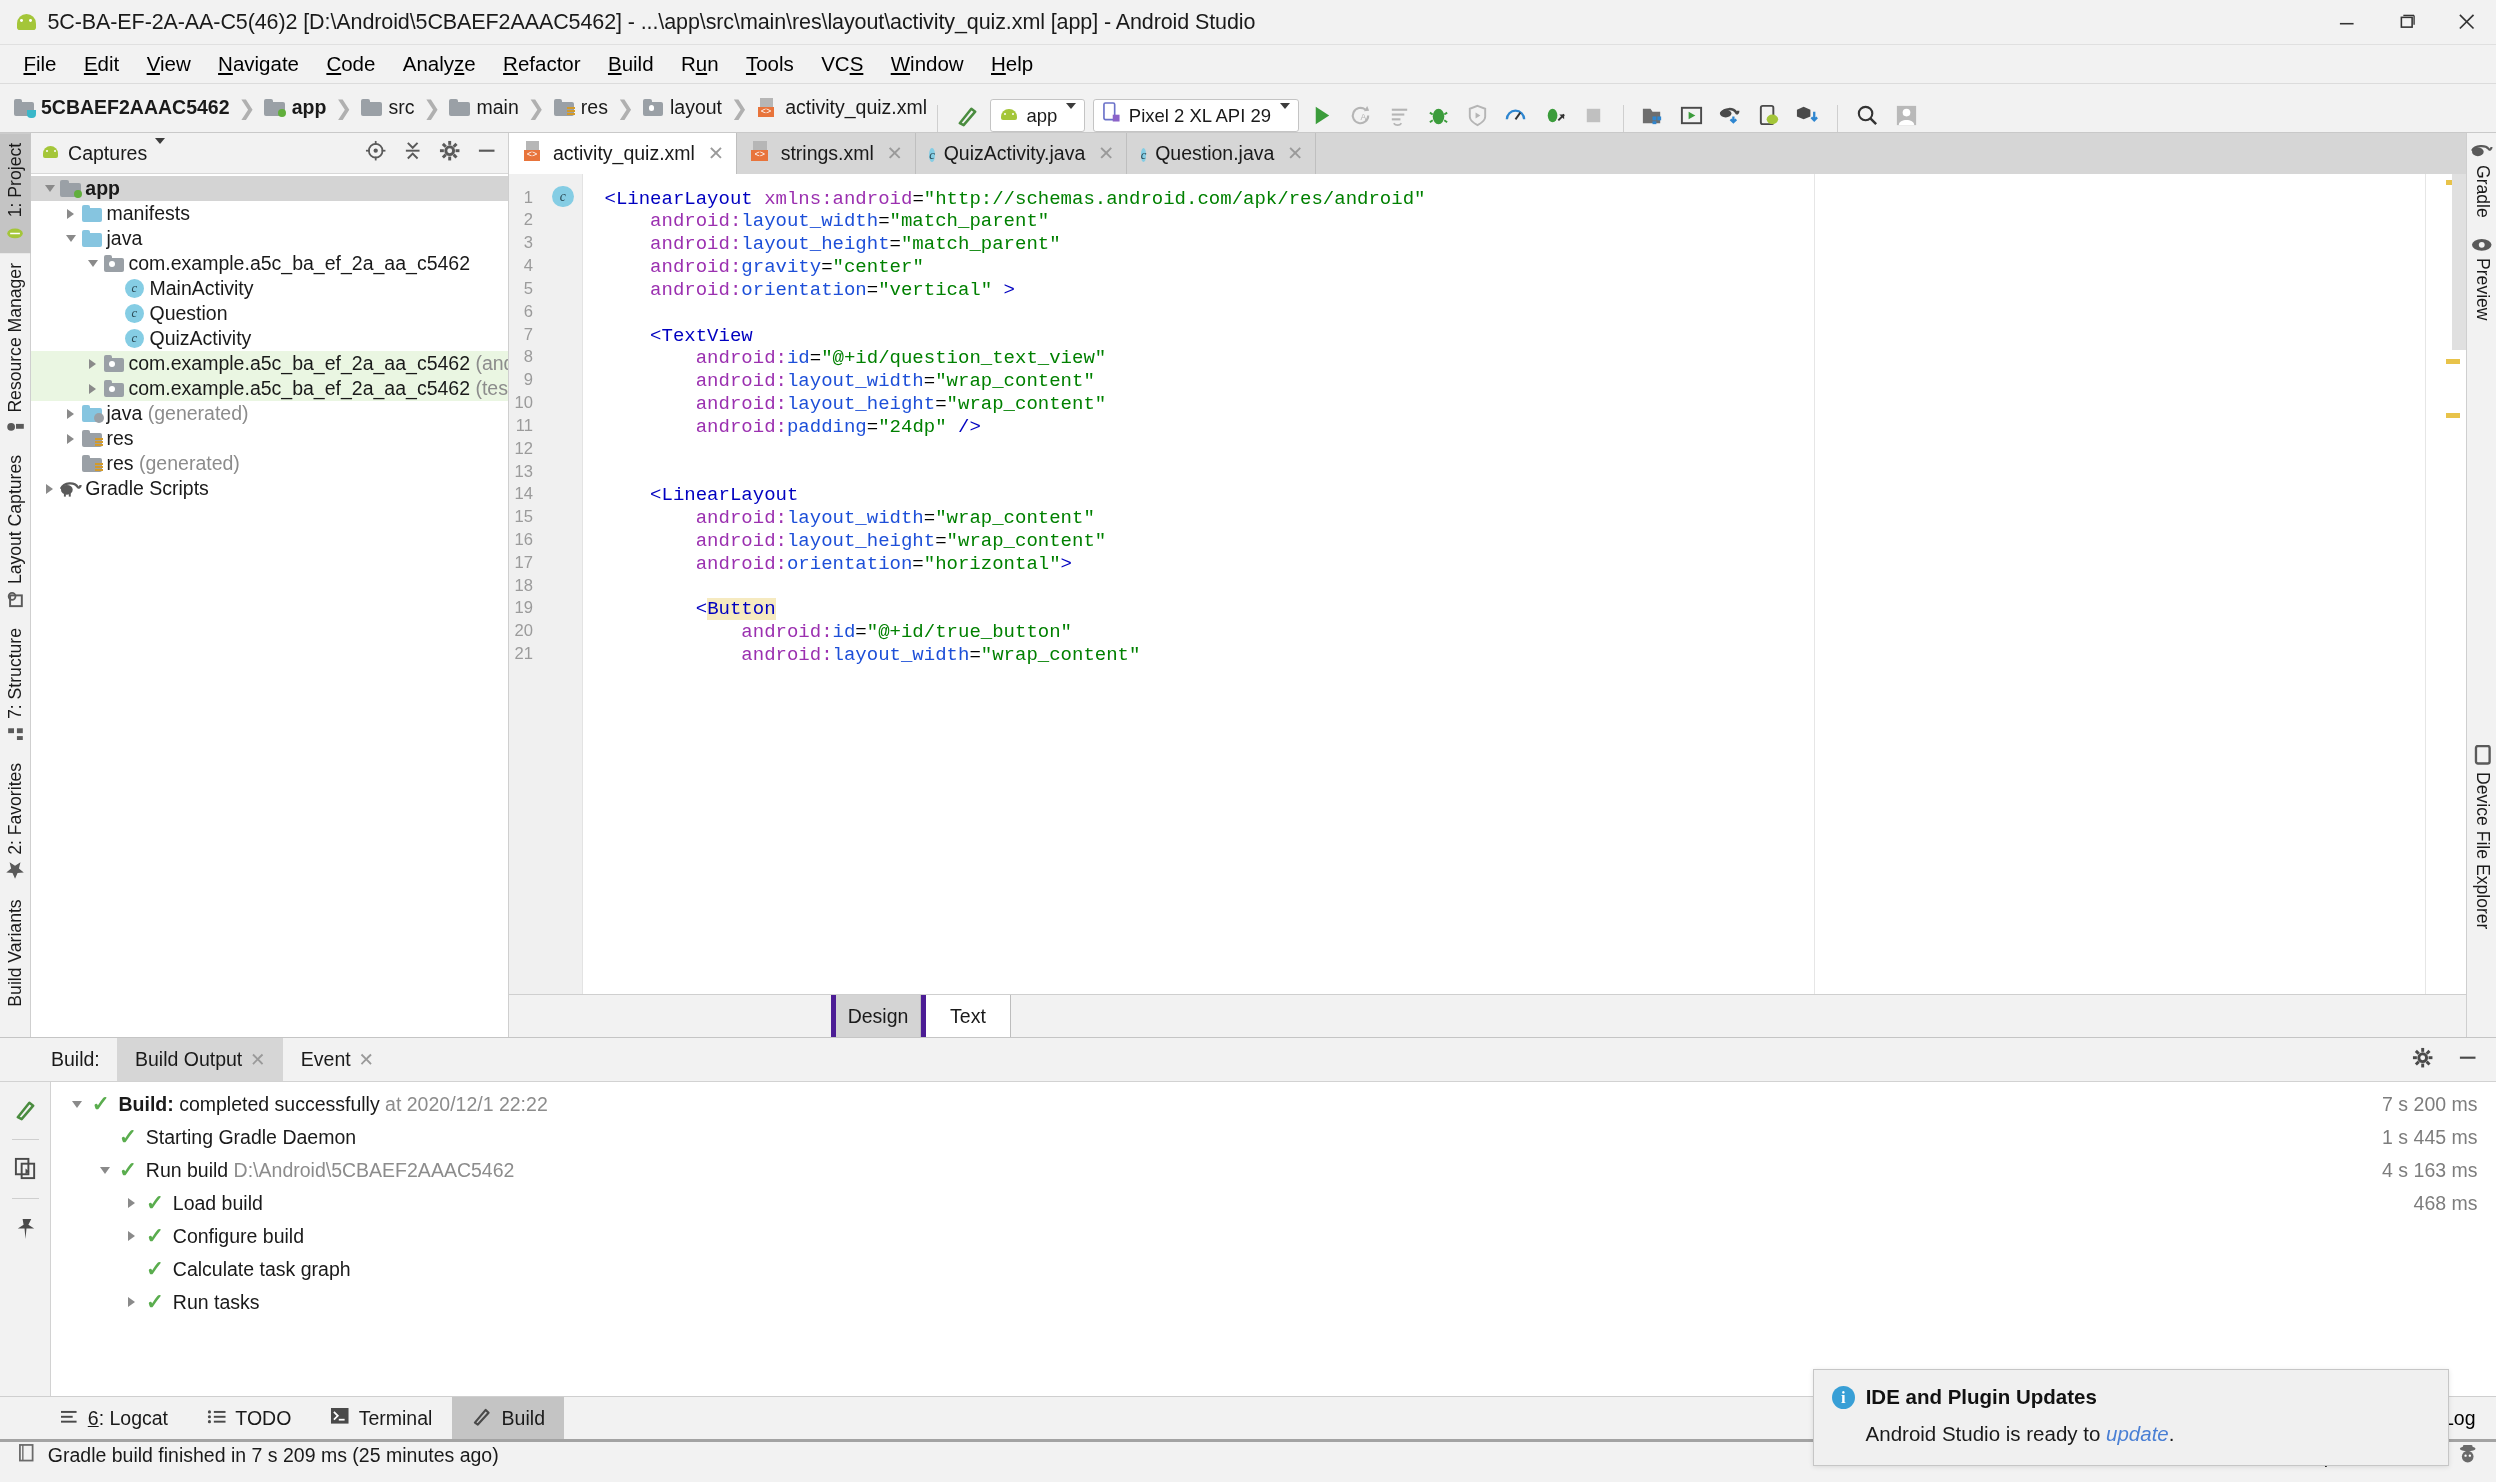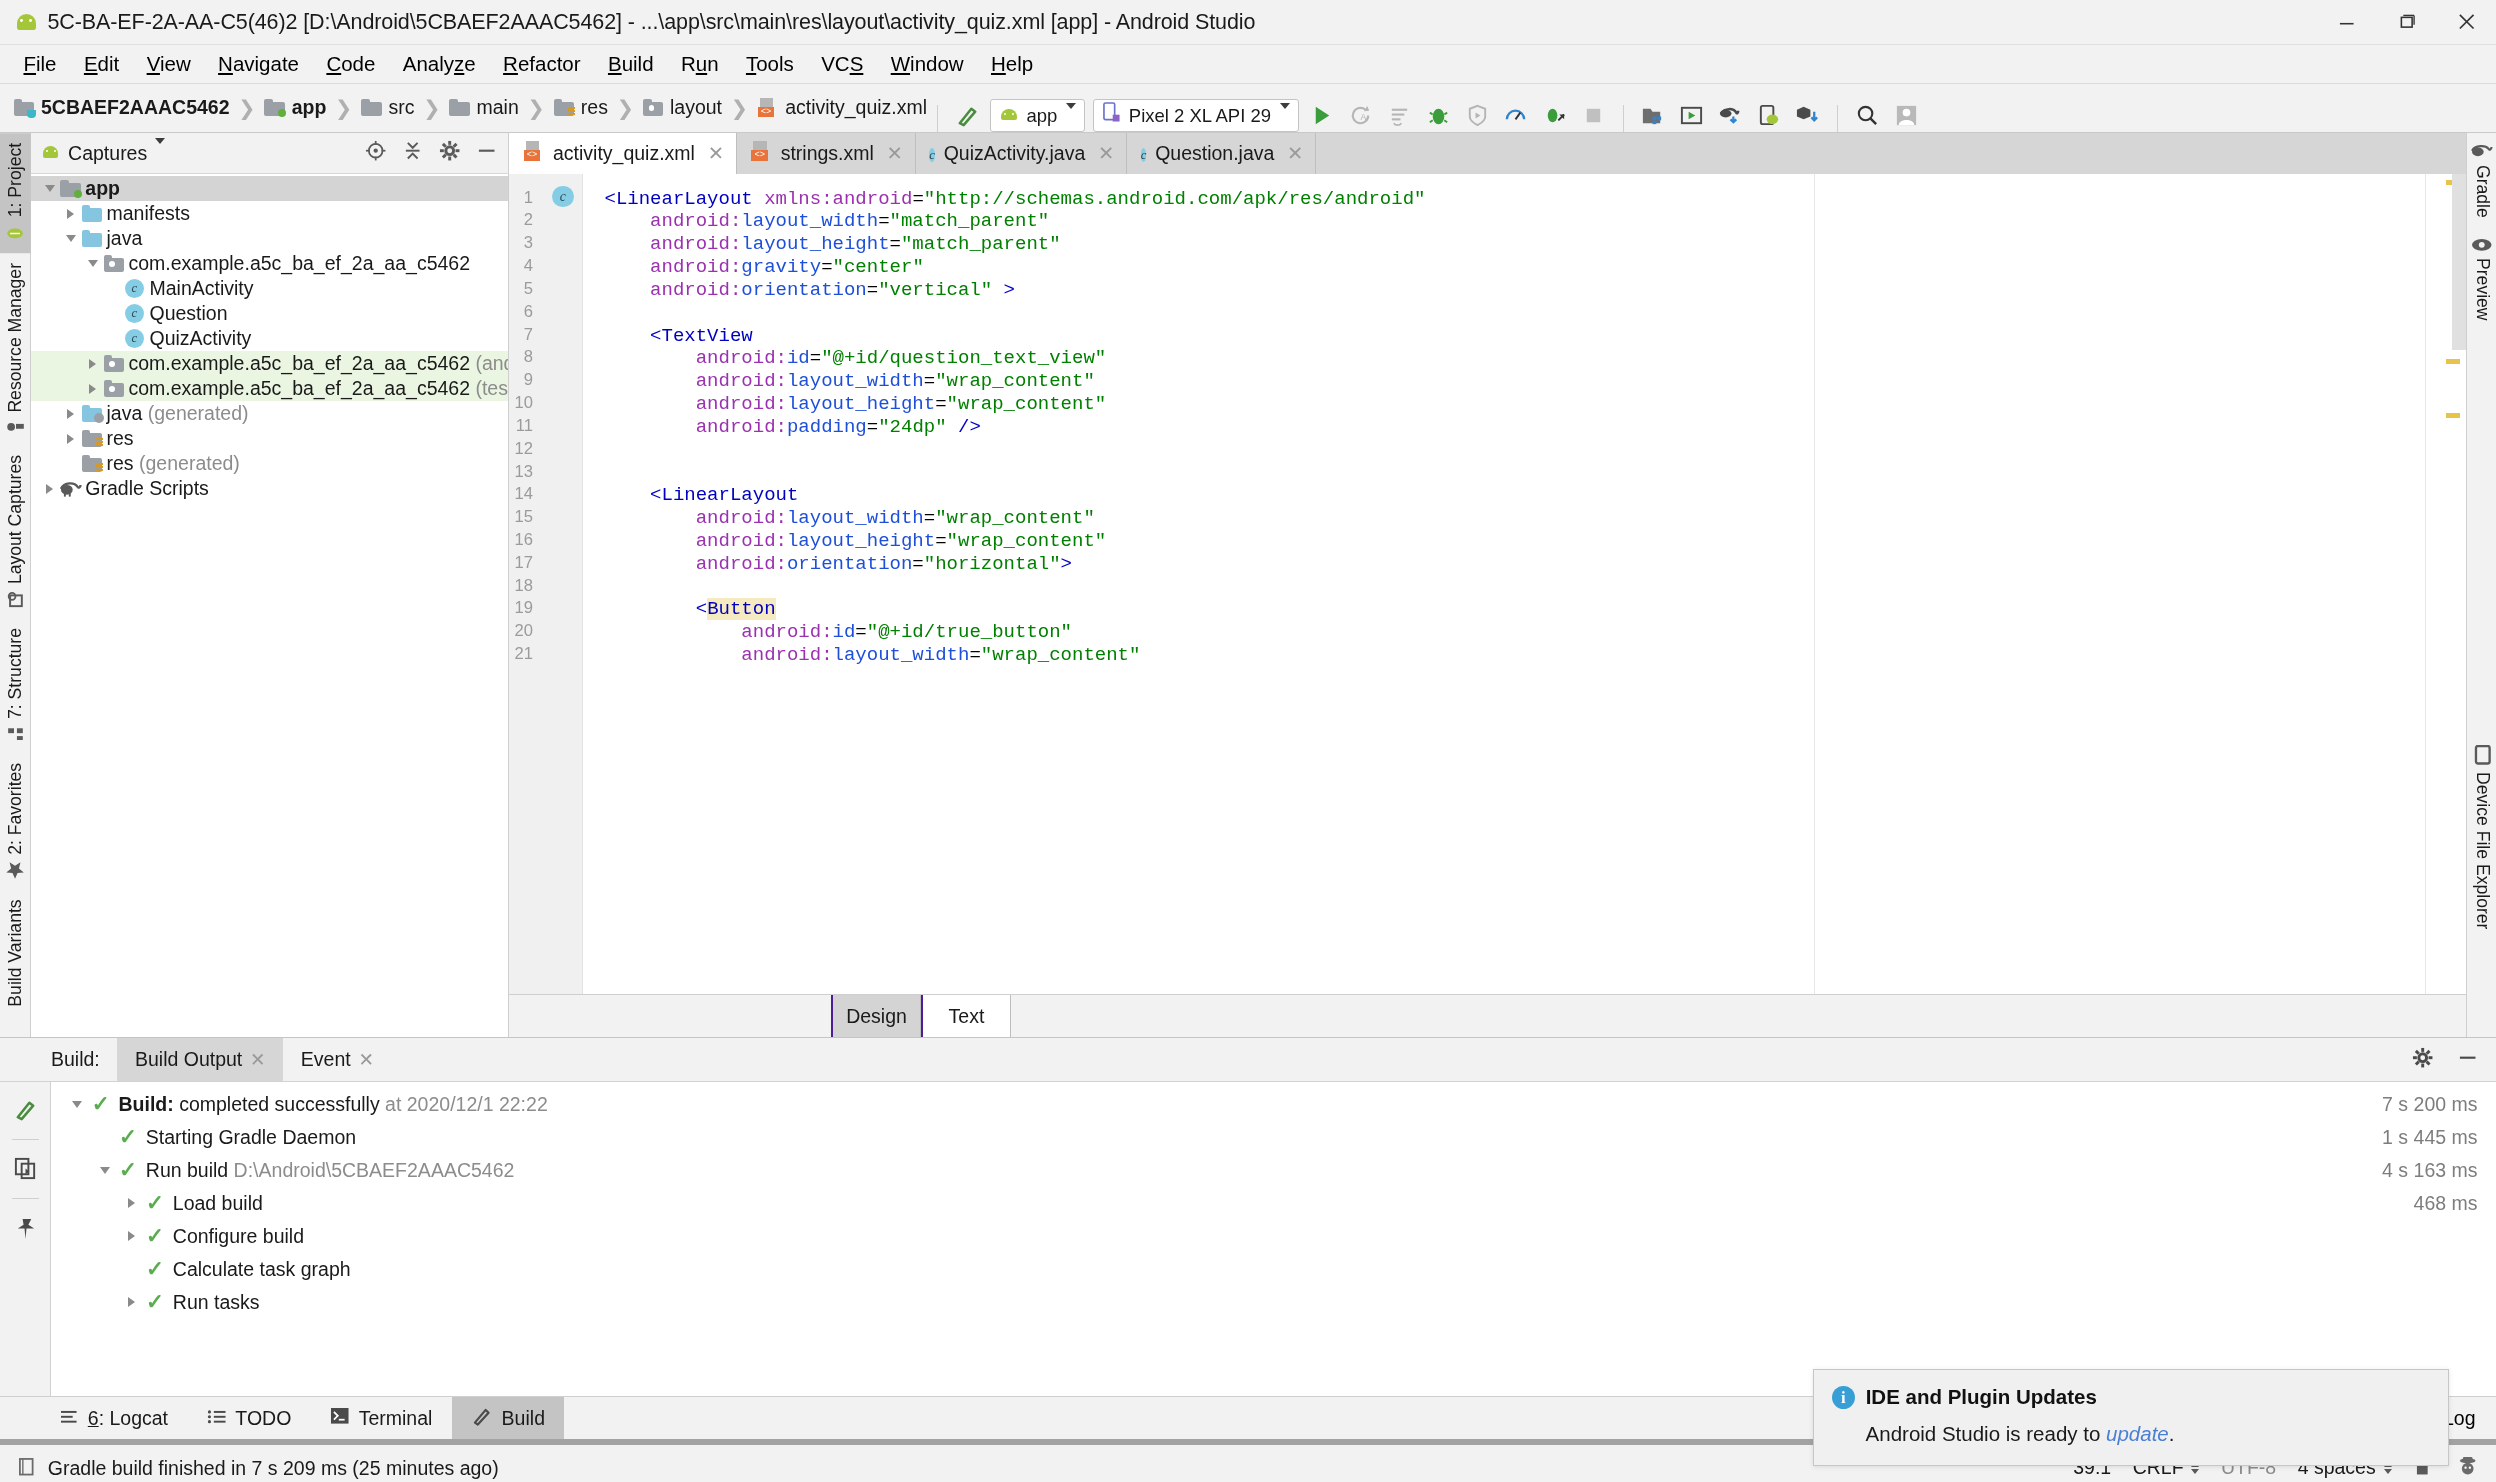--- a/index.html
+++ b/index.html
@@ -184,21 +184,21 @@
   .k-val { color:#008000; }
   .k-eq { color:#000; }
   .k-br { color:#0000c0; }
   .hl-yellow { background:#f6eac0; }
 
   .editright { width:41px; flex:0 0 41px; background:#fff; border-left:1px solid #e6e6e6; position:relative; }
   .mark { position:absolute; right:5.9px; width:13.7px; height:4.9px; }
   .editorscroll { position:absolute; right: 0; width: 13.7px; background:#f5f5f5; }
 
   .desbar { height: 43px; flex:0 0 43px; background:#f2f2f2; border-top:1px solid #cfcfcf; display:flex; align-items:stretch; padding-left: 322px;}
-  .dtab { width: 90px; display:flex; align-items:center; justify-content:center; font-size:19.5px; color:#1a1a1a; background:#d4d4d4; border-right:1px solid #bdbdbd; border-left:2px solid #4c1d95;}
+  .dtab { width: 90px; display:flex; align-items:center; justify-content:center; font-size:19.5px; color:#1a1a1a; background:#d4d4d4; border-right:1px solid #bdbdbd; border-left:5px solid #4c1d95;}
   .dtab.active { background:#fff; }
 
   
   .buildpanel { height: 359px; flex:0 0 359px; background:#f2f2f2; display:flex; flex-direction:column; border-top:1px solid #c5c5c5;}
   .buildtabs { height: 43px; flex:0 0 43px; display:flex; align-items:center; padding-left: 51px; background:#f2f2f2;}
   .blabel { font-size:19.5px; color:#1a1a1a; margin-right:17.6px; }
   .btab { height:43px; display:flex; align-items:center; gap:7.8px; padding: 0 17.6px; font-size:19.5px; color:#1a1a1a;}
   .btab.active { background:#d6d6d6; }
   .btab .xclose { color:#9a9a9a; font-size:18.5px; }
   .bt-right { margin-left:auto; display:flex; align-items:center; gap:21.5px; padding-right:17.6px; color:#4a4a4a;}
@@ -226,21 +226,21 @@
   .notif-body a { color:#4a7fd4; text-decoration:none;font-style:italic;}
 
   
   .toolbartabs { height:43px; flex:0 0 43px; background:#f2f2f2; display:flex; align-items:stretch; border-top:1px solid #cfcfcf; padding-left: 40px;}
   .tttab { display:flex; align-items:center; gap:8.8px; padding: 0 19.5px; font-size:19.5px; color:#1a1a1a;}
   .tttab.active { background:#c4c4c4; }
   .tttab u { text-decoration: underline; }
   .tt-right { margin-left:auto; display:flex; align-items:center; gap:9.8px; padding-right:21.5px; font-size:19.5px;}
   .greenbadge { width:23.4px;height:23.4px;background:#4b9e3f;color:#fff;border-radius:50% 50% 50% 2px;font-size:14.6px;line-height:23.4px;text-align:center;font-weight:bold;}
 
-  .statusbar { height:43px; flex:0 0 43px; background:#f2f2f2; display:flex; align-items:flex-end; border-top:6px solid #a3a3a3; padding: 0 17.6px 0 15.6px;}
+  .statusbar { height:43px; flex:0 0 43px; background:#f2f2f2; display:flex; align-items:flex-start; border-top:3px solid #a3a3a3; padding: 0 17.6px 0 15.6px;}
   .sb-left { display:flex; align-items:center; gap:10.7px; font-size:19.5px; color:#1a1a1a;}
   .sb-right { margin-left:auto; display:flex; align-items:center; gap:21.5px; font-size:19.5px; color:#1a1a1a;}
   .updown { display:inline-flex; flex-direction:column; gap:2px; }
   .ua { width:0;height:0;border-left:4.9px solid transparent;border-right:4.9px solid transparent;border-bottom:5.9px solid #5a5a5a;}
   .da { width:0;height:0;border-left:4.9px solid transparent;border-right:4.9px solid transparent;border-top:5.9px solid #5a5a5a;}
 </style>
 </head>
 <body>
 
 <div id="app">

